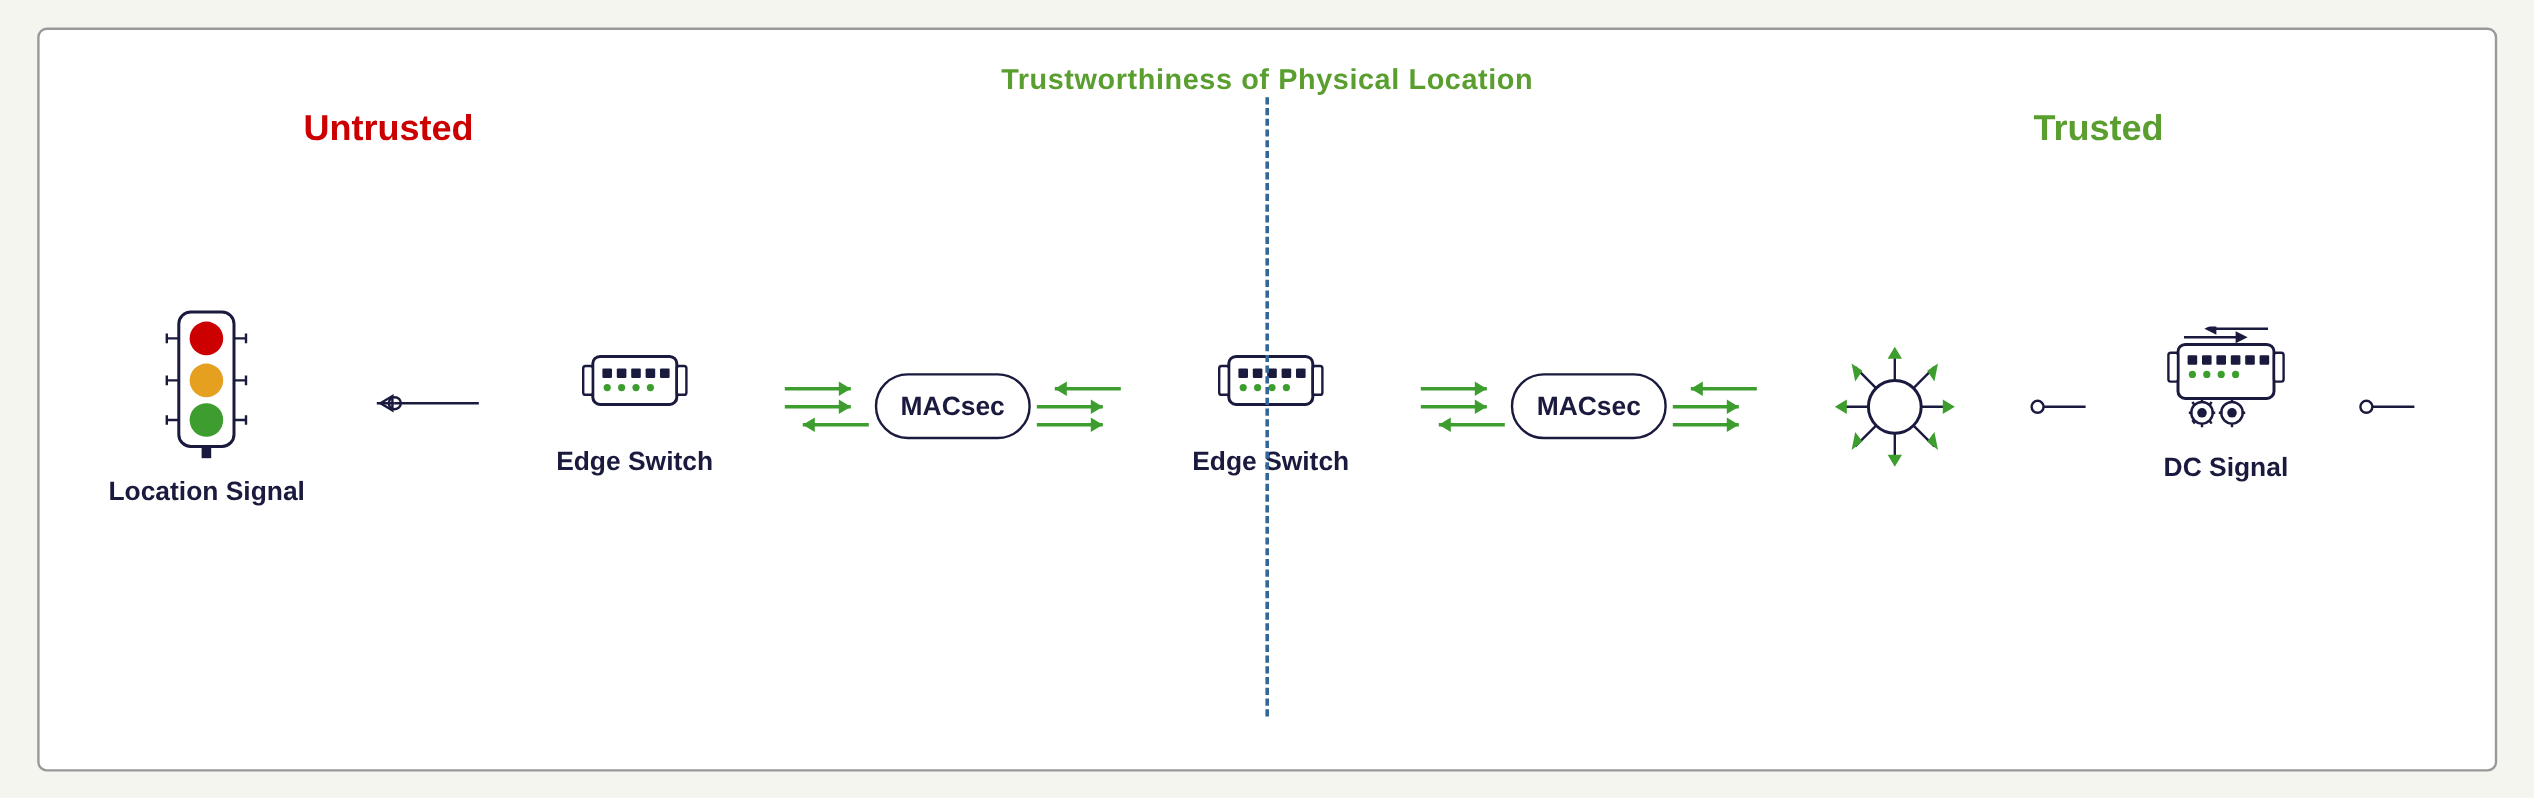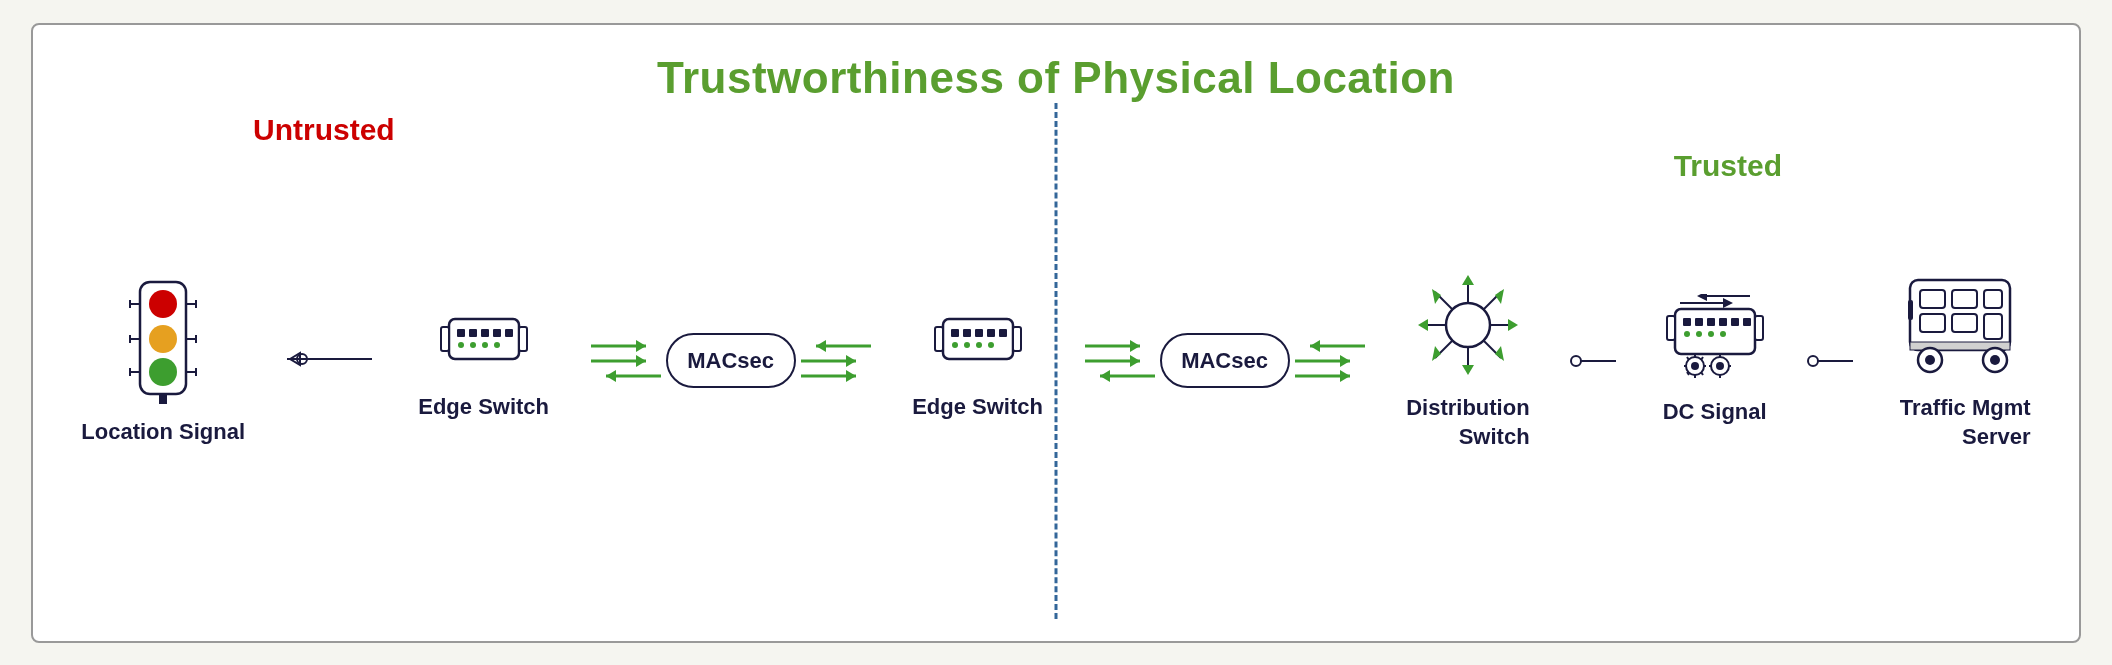--- a/index.html
+++ b/index.html
@@ -17,21 +17,21 @@
       height: 620px;
       background: #ffffff;
       border: 2px solid #999;
       border-radius: 8px;
       position: relative;
       overflow: hidden;
     }
     .title {
       text-align: center;
       color: #5a9e2f;
-      font-size: 44px;
+      font-size: 24px;
       font-weight: bold;
       padding-top: 28px;
       letter-spacing: 0.5px;
     }
     .diagram-body {
       display: flex;
       align-items: center;
       justify-content: space-around;
       height: calc(100% - 100px);
       padding: 0 30px;
@@ -120,21 +120,21 @@
 </head>
 <body>
 
 <div class="diagram-container">
 
   <div class="title">Trustworthiness of Physical Location</div>
 
   <div class="diagram-body">
 
     <div class="zone-label untrusted">Untrusted</div>
-    <div class="zone-label trusted" style="right:297px;margin-top:36px;">Trusted</div>
+    <div class="zone-label trusted" style="right:276px;">Trusted</div>
 
     <div class="divider"></div>
 
     <div class="device">
       <svg class="traffic-signal" viewBox="0 0 70 130">
 
         <rect x="12" y="8" width="46" height="112" rx="10" ry="10" fill="white" stroke="#1a1a3e" stroke-width="2.5"></rect>
 
         <line x1="2" y1="30" x2="12" y2="30" stroke="#1a1a3e" stroke-width="2"></line>
         <line x1="2" y1="26" x2="2" y2="34" stroke="#1a1a3e" stroke-width="2"></line>
@@ -285,21 +285,20 @@
 
         <line x1="70" y1="70" x2="88" y2="88" stroke="#1a1a3e" stroke-width="2"></line>
         <polygon points="91,91 82,84 88,76" fill="#3d9e2f"></polygon>
 
         <line x1="40" y1="40" x2="22" y2="22" stroke="#1a1a3e" stroke-width="2"></line>
         <polygon points="19,19 28,25 22,34" fill="#3d9e2f"></polygon>
 
         <line x1="40" y1="70" x2="22" y2="88" stroke="#1a1a3e" stroke-width="2"></line>
         <polygon points="19,91 28,84 22,76" fill="#3d9e2f"></polygon>
       </svg>
-      <div class="device-label">Distribution<br>Switch</div>
     </div>
 
     <svg width="60" height="40" viewBox="0 0 60 40">
       <circle cx="10" cy="20" r="5" fill="none" stroke="#1a1a3e" stroke-width="2"></circle>
       <line x1="15" y1="20" x2="50" y2="20" stroke="#1a1a3e" stroke-width="2"></line>
     </svg>
 
     <div class="device">
       <svg class="dc-switch" viewBox="0 0 100 90">
 
@@ -346,40 +345,15 @@
         <polygon points="32,2 42,7 42,-3" fill="#1a1a3e"></polygon>
       </svg>
       <div class="device-label">DC Signal</div>
     </div>
 
     <svg width="60" height="40" viewBox="0 0 60 40">
       <circle cx="10" cy="20" r="5" fill="none" stroke="#1a1a3e" stroke-width="2"></circle>
       <line x1="15" y1="20" x2="50" y2="20" stroke="#1a1a3e" stroke-width="2"></line>
     </svg>
 
-    <div class="device">
-      <svg class="server-icon" viewBox="0 0 130 110">
-
-        <rect x="10" y="10" width="100" height="70" rx="8" ry="8" fill="white" stroke="#1a1a3e" stroke-width="2.5"></rect>
-
-        <rect x="20" y="20" width="25" height="18" rx="3" fill="none" stroke="#1a1a3e" stroke-width="2"></rect>
-        <rect x="52" y="20" width="25" height="18" rx="3" fill="none" stroke="#1a1a3e" stroke-width="2"></rect>
-        <rect x="84" y="20" width="18" height="18" rx="3" fill="none" stroke="#1a1a3e" stroke-width="2"></rect>
-
-        <rect x="20" y="44" width="25" height="18" rx="3" fill="none" stroke="#1a1a3e" stroke-width="2"></rect>
-        <rect x="52" y="44" width="25" height="18" rx="3" fill="none" stroke="#1a1a3e" stroke-width="2"></rect>
-
-        <rect x="84" y="44" width="18" height="25" rx="3" fill="none" stroke="#1a1a3e" stroke-width="2"></rect>
-
-        <rect x="10" y="72" width="100" height="8" fill="#d0d0d0" stroke="#1a1a3e" stroke-width="1"></rect>
-
-        <circle cx="30" cy="90" r="12" fill="white" stroke="#1a1a3e" stroke-width="2.5"></circle>
-        <circle cx="30" cy="90" r="5" fill="#1a1a3e"></circle>
-        <circle cx="95" cy="90" r="12" fill="white" stroke="#1a1a3e" stroke-width="2.5"></circle>
-        <circle cx="95" cy="90" r="5" fill="#1a1a3e"></circle>
-
-        <rect x="8" y="30" width="5" height="20" rx="2" fill="#1a1a3e"></rect>
-      </svg>
-      <div class="device-label">Traffic Mgmt<br>Server</div>
-    </div>
 
   </div>
 </div>
 
 </body></html>

